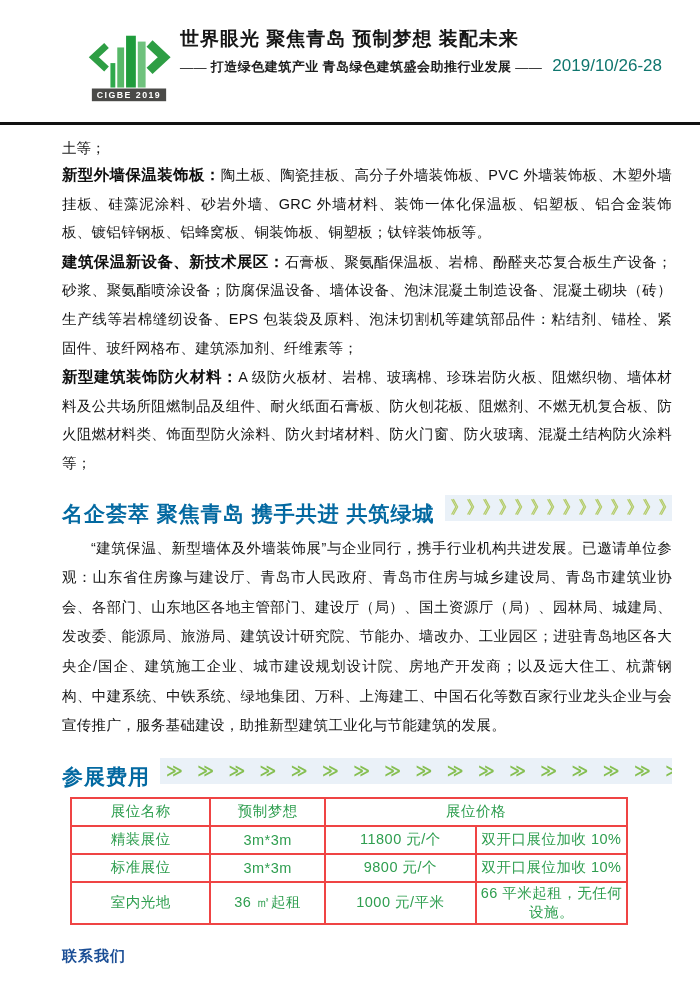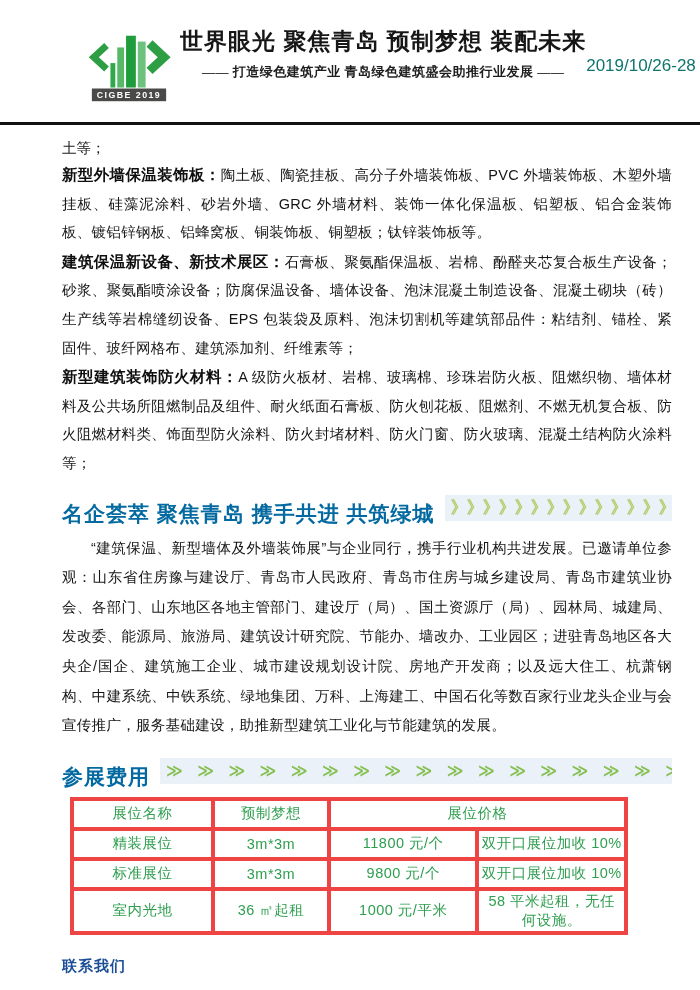--- a/index.html
+++ b/index.html
@@ -8,21 +8,21 @@
     font-family:"Liberation Sans","DejaVu Sans",sans-serif;
     color:#161616;
   }
   .page{width:700px;height:990px;position:relative;}
 
   
   .header{display:flex;align-items:flex-start;padding:26px 38px 0 86px;}
   .logo{flex:0 0 auto;margin-top:4px;}
   .head-center{margin-left:8px;}
   .main-title{
-    font-size:23px;font-weight:bold;color:#161616;letter-spacing:1px;
+    font-size:19px;font-weight:bold;color:#161616;letter-spacing:1px;
     white-space:nowrap;
   }
   .sub-title{
     font-size:13px;font-weight:bold;color:#1d1d1d;margin-top:6px;
     text-align:center;letter-spacing:.5px;white-space:nowrap;font-family:Liberation Serif, serif;
   }
   .head-date{margin-left:auto;margin-top:30px;font-size:17px;color:#0f766e;white-space:nowrap;}
   .header-rule{border:none;border-top:3px solid #121212;margin:14px 0 0 0;}
 
   
@@ -47,21 +47,21 @@
   }
   .arrow-strip.chevrons{color:#b4cc69;font-size:17px;font-weight:bold;letter-spacing:-1px;line-height:20px;}
   .arrow-strip.guillemets{color:#86bf52;font-size:16px;font-weight:bold;letter-spacing:5px;line-height:20px;}
 
   
   table.fees{
     border-collapse:collapse;width:558px;margin:6px 0 0 8px;
     table-layout:fixed;
   }
   table.fees td{
-    border:4px solid #ef4444;text-align:center;color:#2e9e4f;
+    border:2px solid #ef4444;text-align:center;color:#2e9e4f;
     font-size:14.5px;height:24px;padding:1px 2px;letter-spacing:.5px;
   }
   table.fees{border:2px solid #000;}
   .c1{width:24%;} .c2{width:19.5%;} .c3{width:25%;} .c4{width:31.5%;}
 
   
   .contact-head{
     font-size:15px;font-weight:bold;color:#1c4f96;letter-spacing:1px;
     margin:22px 0 14px 0;
   }
@@ -130,21 +130,21 @@
       <tr>
         <td class="c1">标准展位</td>
         <td class="c2">3m*3m</td>
         <td class="c3">9800 元/个</td>
         <td class="c4">双开口展位加收 10%</td>
       </tr>
       <tr>
         <td class="c1">室内光地</td>
         <td class="c2">36 ㎡起租</td>
         <td class="c3">1000 元/平米</td>
-        <td class="c4">58 平米起租，无任何设施。</td>
+        <td class="c4">66 平米起租，无任何设施。</td>
       </tr>
     </tbody>
       </table>
 
     <div class="contact-head">联系我们</div>
 
   </div>
 </div>
 
 </body></html>

